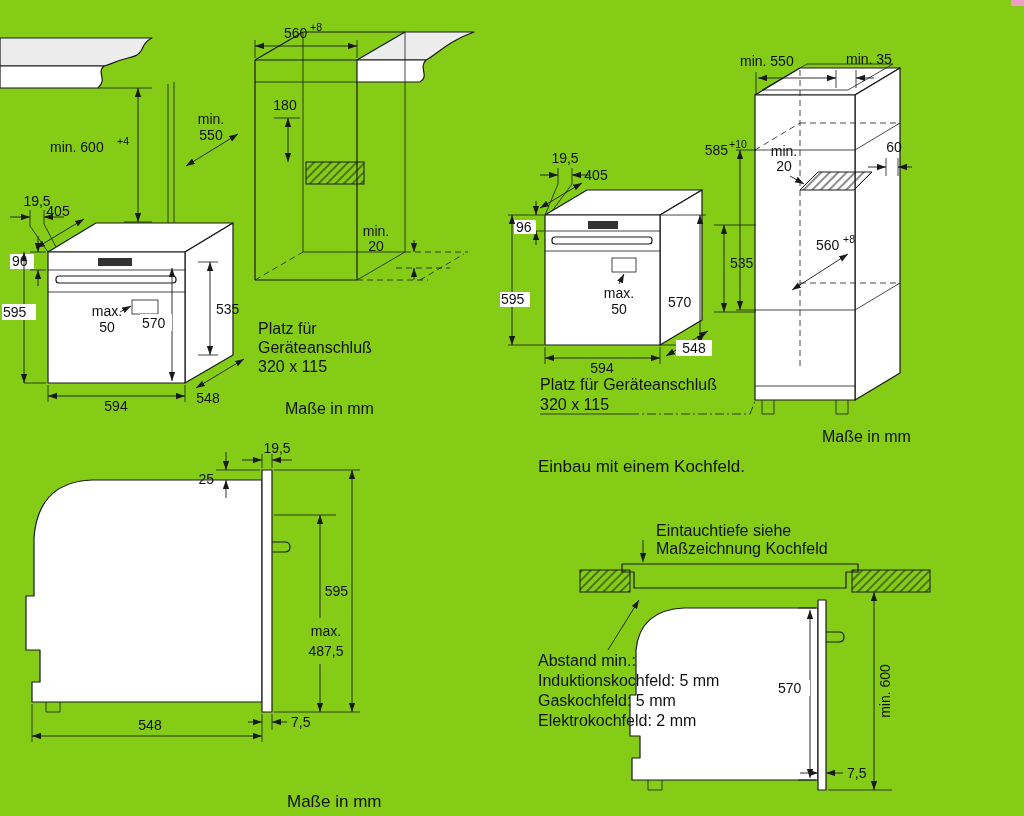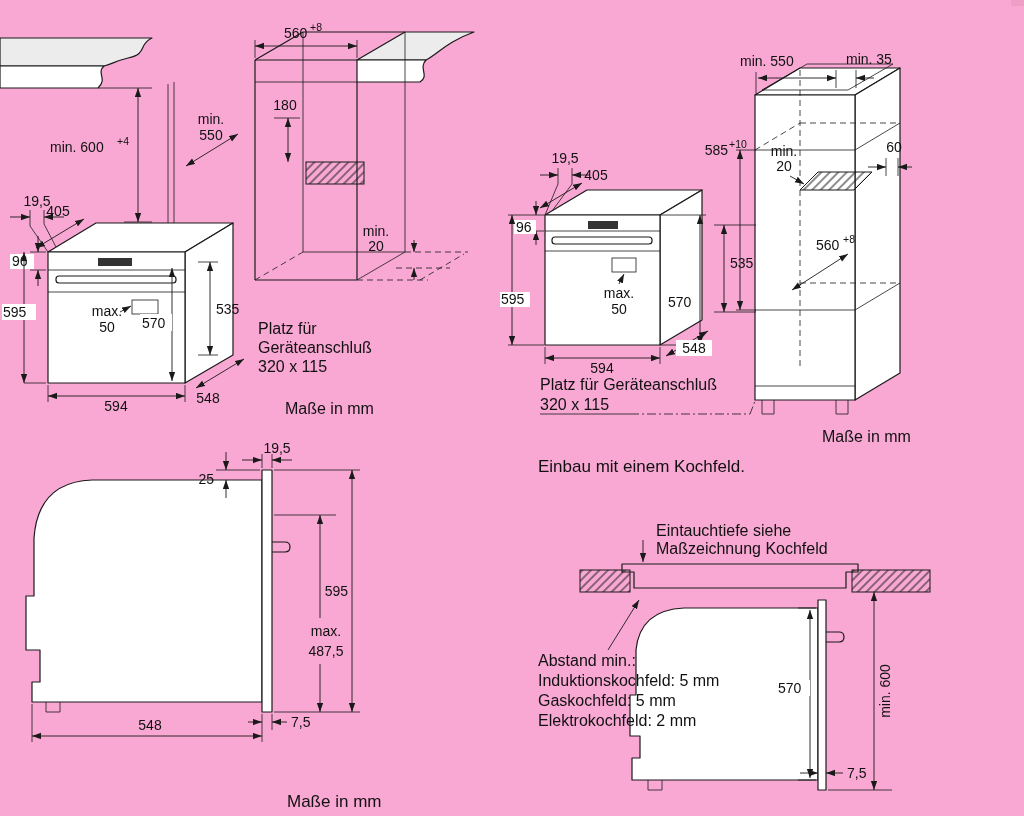--- a/index.html
+++ b/index.html
@@ -1,18 +1,18 @@
 <!DOCTYPE html>
 <html><head>
 <meta charset="utf-8">
 <style>
   * { margin:0; padding:0; box-sizing:border-box; }
   html,body { background:#fff; }
   body { width:1024px; height:816px; position:relative; font-family:"Liberation Sans", sans-serif; }
-  .page { position:absolute; inset:0; background:#f9a8d4; overflow:hidden; }
+  .page { position:absolute; inset:0; background:#84cc16; overflow:hidden; }
   .fig { position:absolute; overflow:visible; }
   .fig1 { left:0; top:0; }
   .fig2 { left:500px; top:0; }
   .fig3 { left:0; top:440px; }
   .fig4 { left:500px; top:490px; }
   svg text { font-family:"Liberation Sans", sans-serif; fill:#111; font-size:14px; }
   svg text.cap  { font-size:16px; }
   svg text.cap2 { font-size:17px; }
   svg text.sup  { font-size:10.5px; }
   .ln   { stroke:#1a1a1a; stroke-width:1.2; fill:none; stroke-linejoin:round; }

